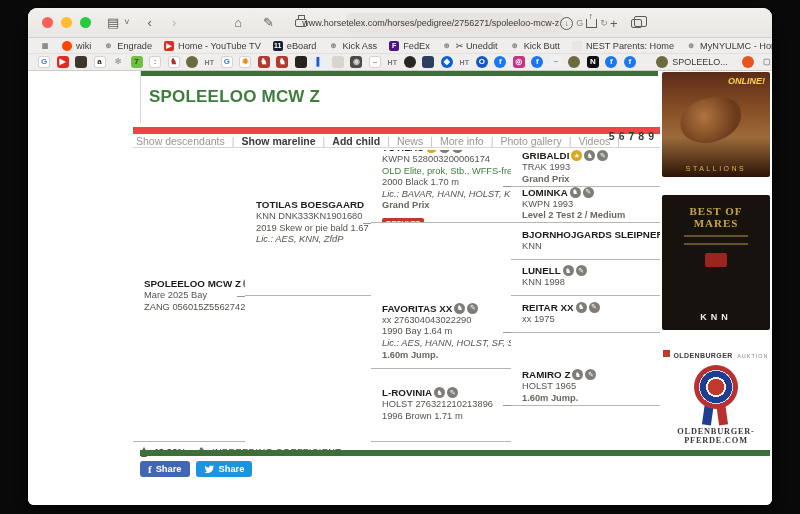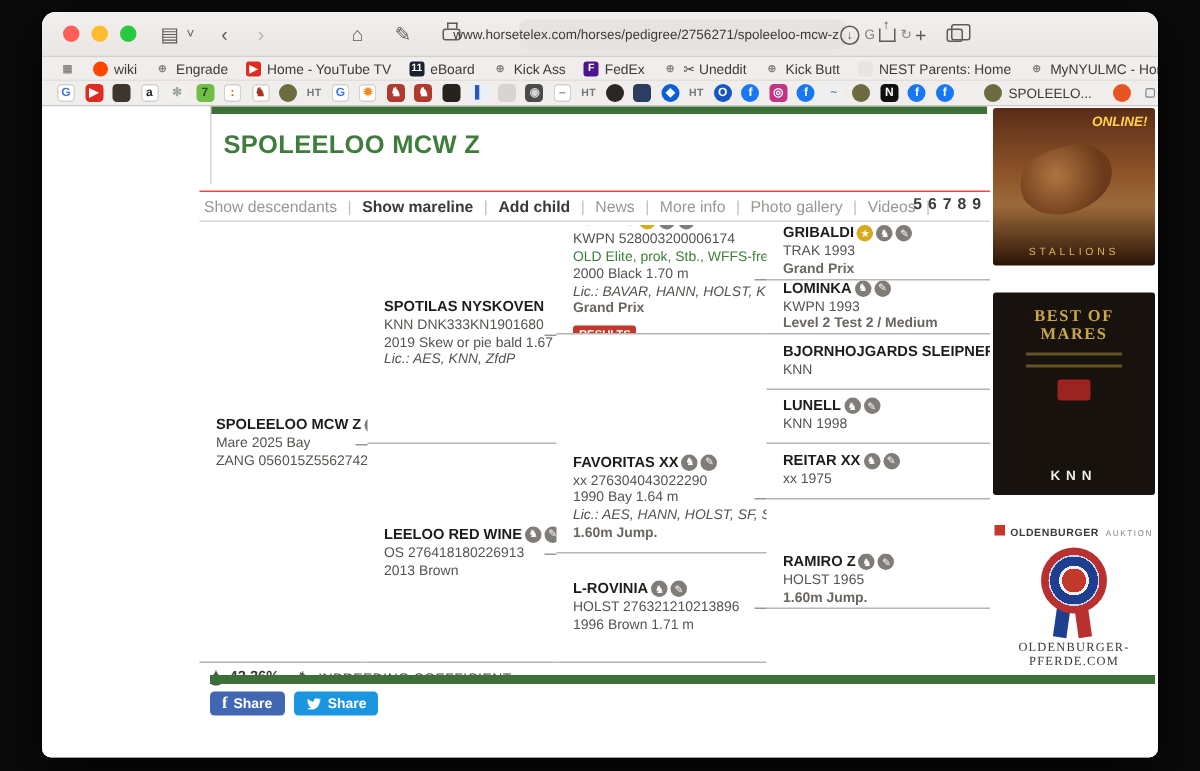--- a/index.html
+++ b/index.html
@@ -50,21 +50,21 @@
   .fav.brd { box-shadow:inset 0 0 0 1px #d5d2ce; }
   .fav-txt { font-size:7px; font-weight:bold; letter-spacing:.3px; flex:0 0 auto; }
   .bm-spol { display:flex; align-items:center; gap:4px; font-size:9px; color:#3c3a38; white-space:nowrap; margin-left:14px; }
 
   
   .page { position:relative; height:434px; background:#fff; }
   .content { position:absolute; left:105px; top:0; width:527px; height:480px; }
   .greenbar-top { position:absolute; left:7px; top:0; width:518px; height:5px; background:#3d7038; }
   .title-rule { position:absolute; left:7px; top:0; height:52px; border-left:1px solid #d8d5d1; }
   .page-title { position:absolute; left:16px; top:16px; font-size:17px; font-weight:bold; color:#3e7d3c; letter-spacing:.2px; }
-  .navrow { position:absolute; left:0; top:56px; width:527px; height:21px; border-top:1px solid #ef4444;
+  .navrow { position:absolute; left:0; top:56px; width:527px; height:21px; border-top:7px solid #ef4444;
     border-bottom:1px solid #d8d5d1; display:flex; align-items:center; padding-left:3px; font-size:10.5px; color:#9a9692; }
   .nav-item { cursor:pointer; white-space:nowrap; }
   .nav-item::after { content:"|"; color:#c3bfbb; margin:0 7px; font-weight:normal; }
   .nav-item.dark { color:#3c3a38; font-weight:bold; }
   .pagenums { position:absolute; right:6px; top:59px; display:flex; gap:4px; font-size:10.5px; font-weight:bold; color:#3c3a38; }
   .pagenums span { cursor:pointer; }
 
   
   .pedigree { position:absolute; left:0; top:79px; width:527px; height:292px; display:grid;
     grid-template-columns:112px 126px 140px 149px; grid-template-rows:repeat(8,1fr); }
@@ -124,21 +124,21 @@
   .ad3-logo { display:flex; align-items:center; justify-content:center; gap:3px; margin-top:2px; }
   .ad3-logosq { width:7px; height:7px; background:#c2392b; }
   .ad3-logotext { font-size:7px; font-weight:bold; color:#3c3a38; letter-spacing:.4px; }
   .ad3-logosub { font-size:5.5px; color:#8a8581; letter-spacing:1px; }
   .rosette-wrap { position:relative; height:62px; margin-top:3px; }
   .ribbon { position:absolute; top:30px; width:9px; height:30px; }
   .rib-b { left:42px; background:#1e3f8f; transform:rotate(8deg); }
   .rib-r { left:55px; background:#b8312f; transform:rotate(-8deg); }
   .rosette { position:absolute; left:32px; top:0; width:44px; height:44px; border-radius:50%;
     background:radial-gradient(circle,#c0392b 0 8px,#f2f2f2 8px 10px,#1e3f8f 10px 16px,#cdd8f0 16px 17px,#b8312f 17px); }
-  .ad3-t1,.ad3-t2 { font-family:"Liberation Serif",serif; font-size:8.3px; font-weight:normal; color:#3c3a38; letter-spacing:.8px;text-align:center; }
+  .ad3-t1,.ad3-t2 { font-family:"Liberation Serif",serif; font-size:8.3px; font-weight:bold; color:#3c3a38; letter-spacing:.8px;text-align:center; }
 </style>
 </head>
 <body>
 
 <div class="window">
 
   <div class="titlebar">
     <div class="lights">
       <span class="light l-red"></span>
       <span class="light l-yellow"></span>
@@ -291,37 +291,28 @@
           <div class="h-name">
             <span class="nm">SPOLEELOO MCW Z</span>
             <span class="ic">✎</span>
           </div>
           <div class="ln">Mare 2025 Bay</div>
           <div class="ln">ZANG 056015Z55627425</div>
         </div>
 
         <div class="pcell c2a">
           <div class="h-name">
-            <span class="nm">SPOTILAS NYSKOVEN</span>
+            <span class="nm">TOTILAS BOESGAARD</span>
 
           </div>
           <div class="ln">KNN DNK333KN1901680</div>
           <div class="ln">2019 Skew or pie bald 1.67 m</div>
           <div class="ln ln-lic">Lic.: AES, KNN, ZfdP</div>
         </div>
 
-        <div class="pcell c2b">
-          <div class="h-name">
-            <span class="nm">LEELOO RED WINE</span>
-            <span class="ic">♞</span>
-            <span class="ic">✎</span>
-          </div>
-          <div class="ln">OS 276418180226913</div>
-          <div class="ln">2013 Brown</div>
-        </div>
 
         <div class="pcell c3a">
           <div class="h-name">
             <span class="nm">TOTILAS</span>
             <span class="ic med">★</span>
             <span class="ic">♞</span>
             <span class="ic">✎</span>
           </div>
           <div class="ln">KWPN 528003200006174</div>
           <div class="ln ln-green">OLD Elite, prok, Stb., WFFS-free</div>

